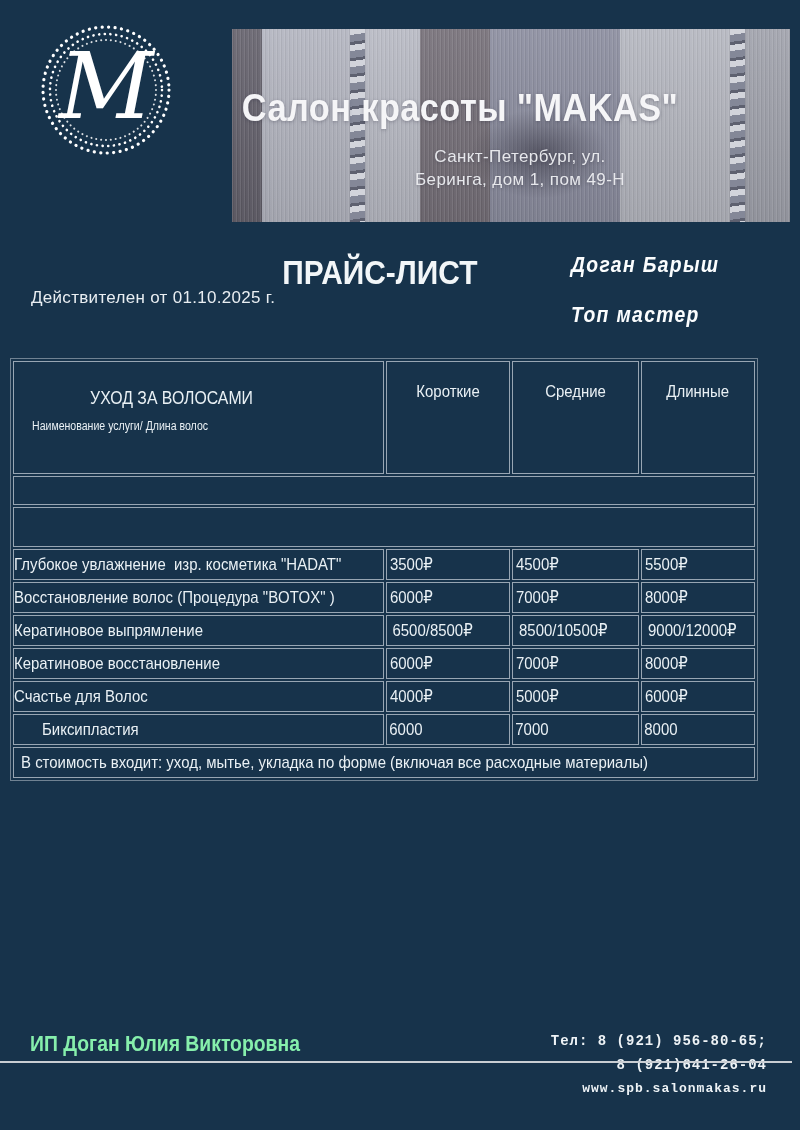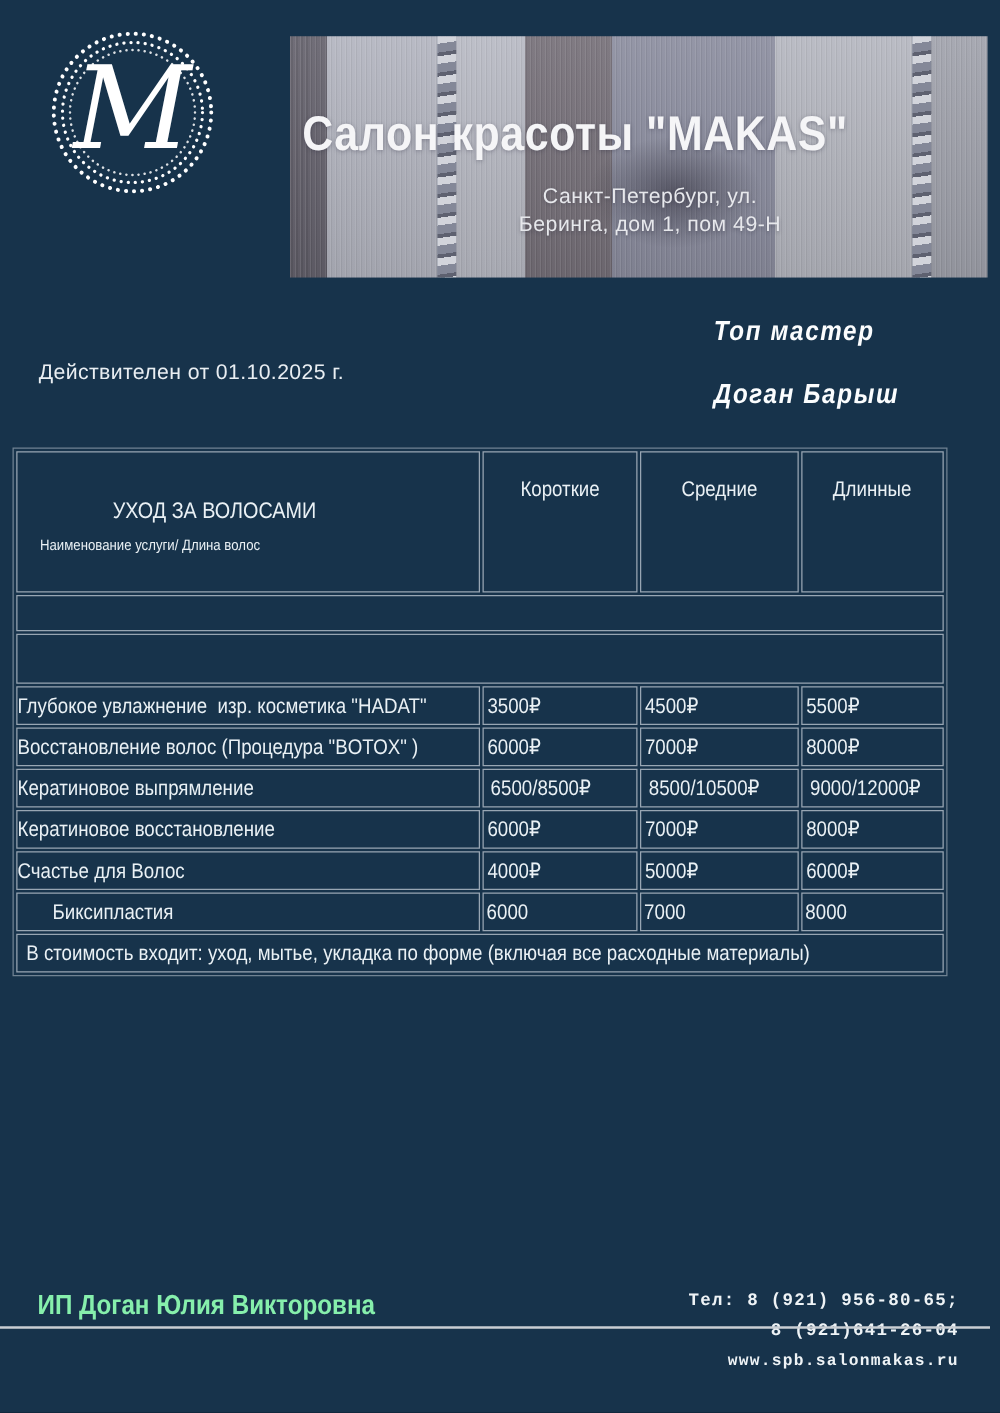--- a/index.html
+++ b/index.html
@@ -47,21 +47,21 @@
   .master { position:absolute; left:571px; top:252px; font-size:22px; font-weight:700; font-style:italic;
     color:#fbfdfe; letter-spacing:1.5px; }
   .master .m-line { text-decoration:underline; text-underline-offset:6px; margin-bottom:24px; }
 
   
   table.price-table { position:absolute; left:10px; top:358px; width:748px;
     border-collapse:separate; border-spacing:2px; table-layout:fixed;
     border:1px solid rgba(185,195,205,0.55); }
   table.price-table td { border:1px solid rgba(185,195,205,0.80); color:#eaf1f5; font-size:17px; }
   col.c-name { width:368px; } col.c-short { width:123px; } col.c-med { width:126px; } col.c-long { width:113px; }
-  td.head-name { height:113px; vertical-align:top; padding-top:36px; }
+  td.head-name { height:113px; vertical-align:top; padding-top:26px; }
   .head-name-inner { width:300px; margin-left:8px; }
   .hn1 { display:block; text-align:center; font-size:18px; font-weight:500; margin-bottom:10px; }
   .hn2 { display:block; text-align:left; padding-left:10px; font-size:12px; font-weight:500; }
   td.head-col { vertical-align:top; padding-top:20px; text-align:center; font-size:17px; font-weight:500; }
   td.spacer-1 { height:29px; } td.spacer-2 { height:40px; }
   td.svc { height:31px; text-align:left; }
   td.svc-indent { padding-left:28px; }
   td.price { }
   td.note-cell { height:31px; text-align:left; padding-left:7px; font-size:17px; }
 
@@ -92,23 +92,24 @@
     <div class="braid braid-right"></div>
     <div class="knot"></div>
     <div class="hero-text">
       <div class="hero-title"><span class="cond">Салон красоты "MAKAS"</span></div>
       <div class="hero-address">Санкт-Петербург, ул.</div>
       <div class="hero-address">Беринга, дом 1, пом 49-Н</div>
     </div>
   </div>
 
   <div class="valid-from">Действителен от 01.10.2025 г.</div>
+  <div class="price-title"><span class="cond">ПРАЙС-ЛИСТ</span></div>
   <div class="master">
+    <div class="m-line"><span class="cond-l">Доган Барыш</span></div>
     <div class="m-line"><span class="cond-l">Топ мастер </span></div>
-    <div class="m-line"><span class="cond-l">Доган Барыш</span></div>
   </div>
 
   <table class="price-table">
     <colgroup>
         <col class="c-name">
         <col class="c-short">
         <col class="c-med">
         <col class="c-long">
       </colgroup>
     <tbody>

